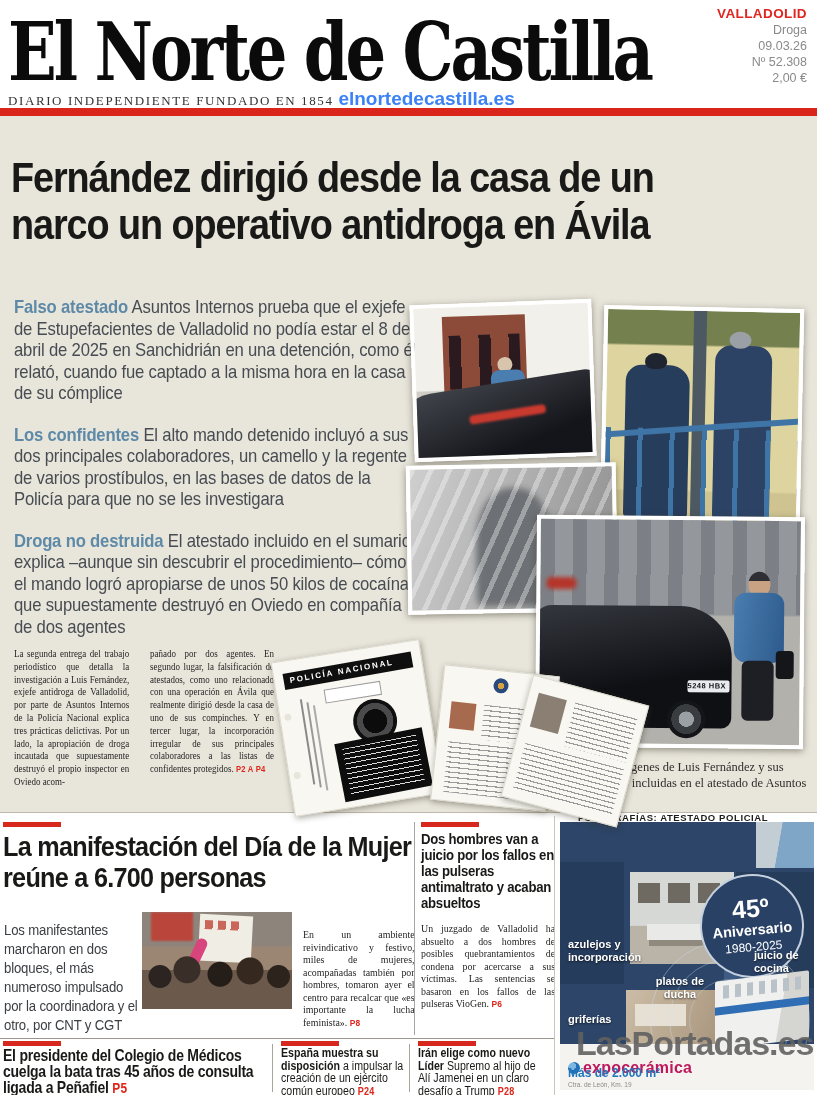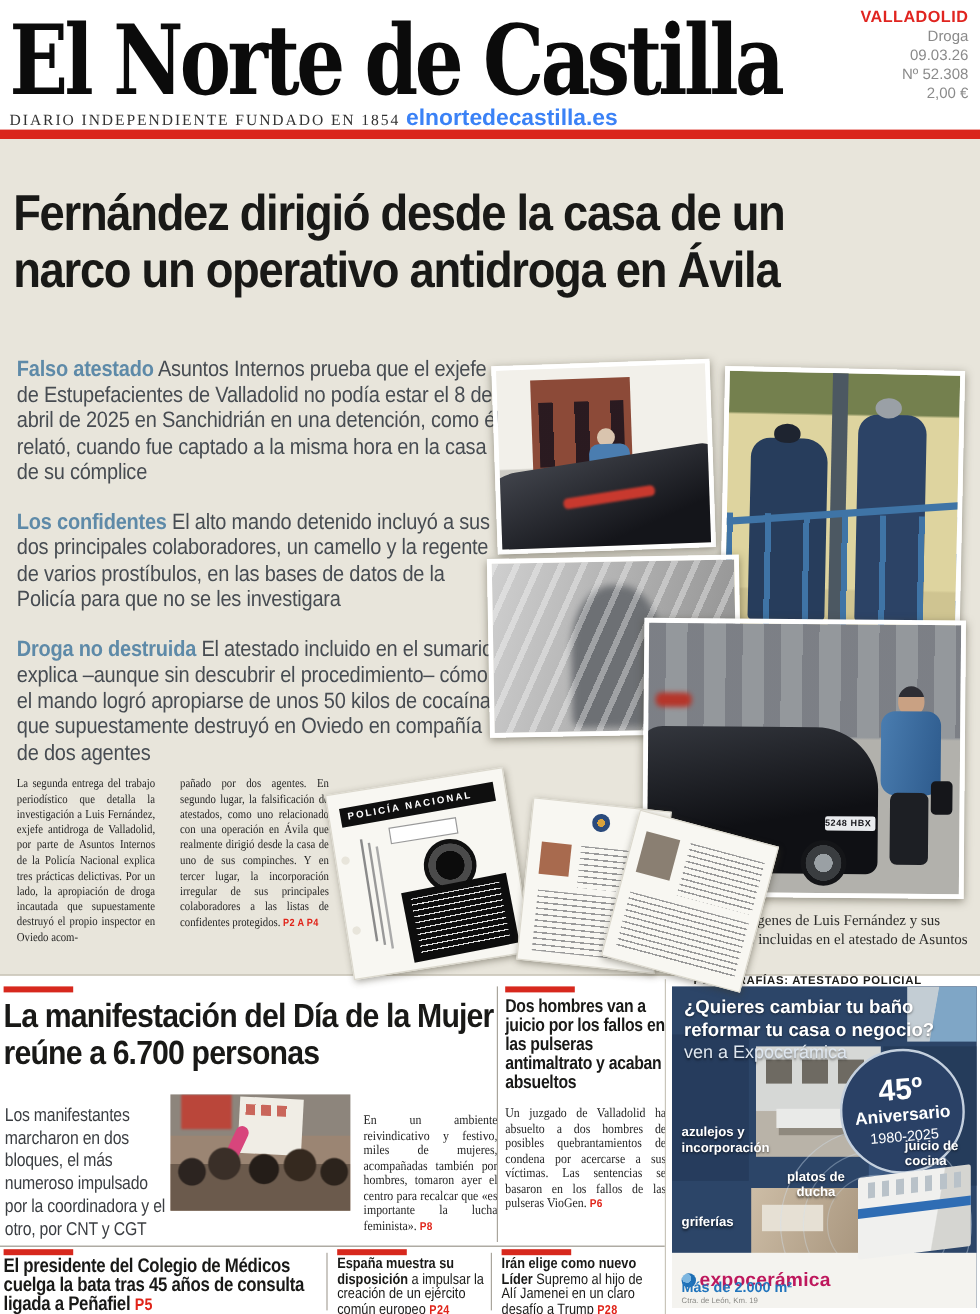--- a/index.html
+++ b/index.html
@@ -340,38 +340,34 @@
   <p class="brief brief3"><b>Irán elige como nuevo Líder</b> <span>Supremo al hijo de Alí Jamenei en un claro desafío a Trump</span> <span class="pref">P28</span></p>
 
   <div class="a ad">
     <div class="t t-d1"></div>
     <div class="t t-d2"></div>
     <div class="t t-tr"></div>
     <div class="t t-show"></div>
     <div class="t t-kitchen"></div>
     <div class="t t-appl"></div>
     <div class="a ad-arcs"></div>
-    <div class="a ad-head">
-      <span class="b">¿Quieres cambiar tu baño</span>
-      <span class="b">reformar tu casa o negocio?</span>
-      <span class="l">ven a Expocerámica</span>
-    </div>
     <div class="a ad-circle">
       <span class="c1">45º</span>
       <span class="c2">Aniversario</span>
       <span class="c3">1980-2025</span>
     </div>
     <div class="ad-label lab0">azulejos y incorporación</div>
     <div class="ad-label lab1">platos de ducha</div>
     <div class="ad-label lab2">griferías</div>
     <div class="ad-label lab3">juicio de cocina</div>
     <div class="a ad-building"></div>
     <div class="a ad-strip">
       <div class="a ad-logo"><span class="glob"></span><span>expocerámica</span></div>
       <div class="a ad-more">Más de 2.000 m²</div>
       <div class="a ad-addr">Ctra. de León, Km. 19</div>
     </div>
   </div>
 
   <div class="a watermark">
+    <div class="wm2">LasPortadas.es</div>
   </div>
 
 </div>
 
 </body></html>

